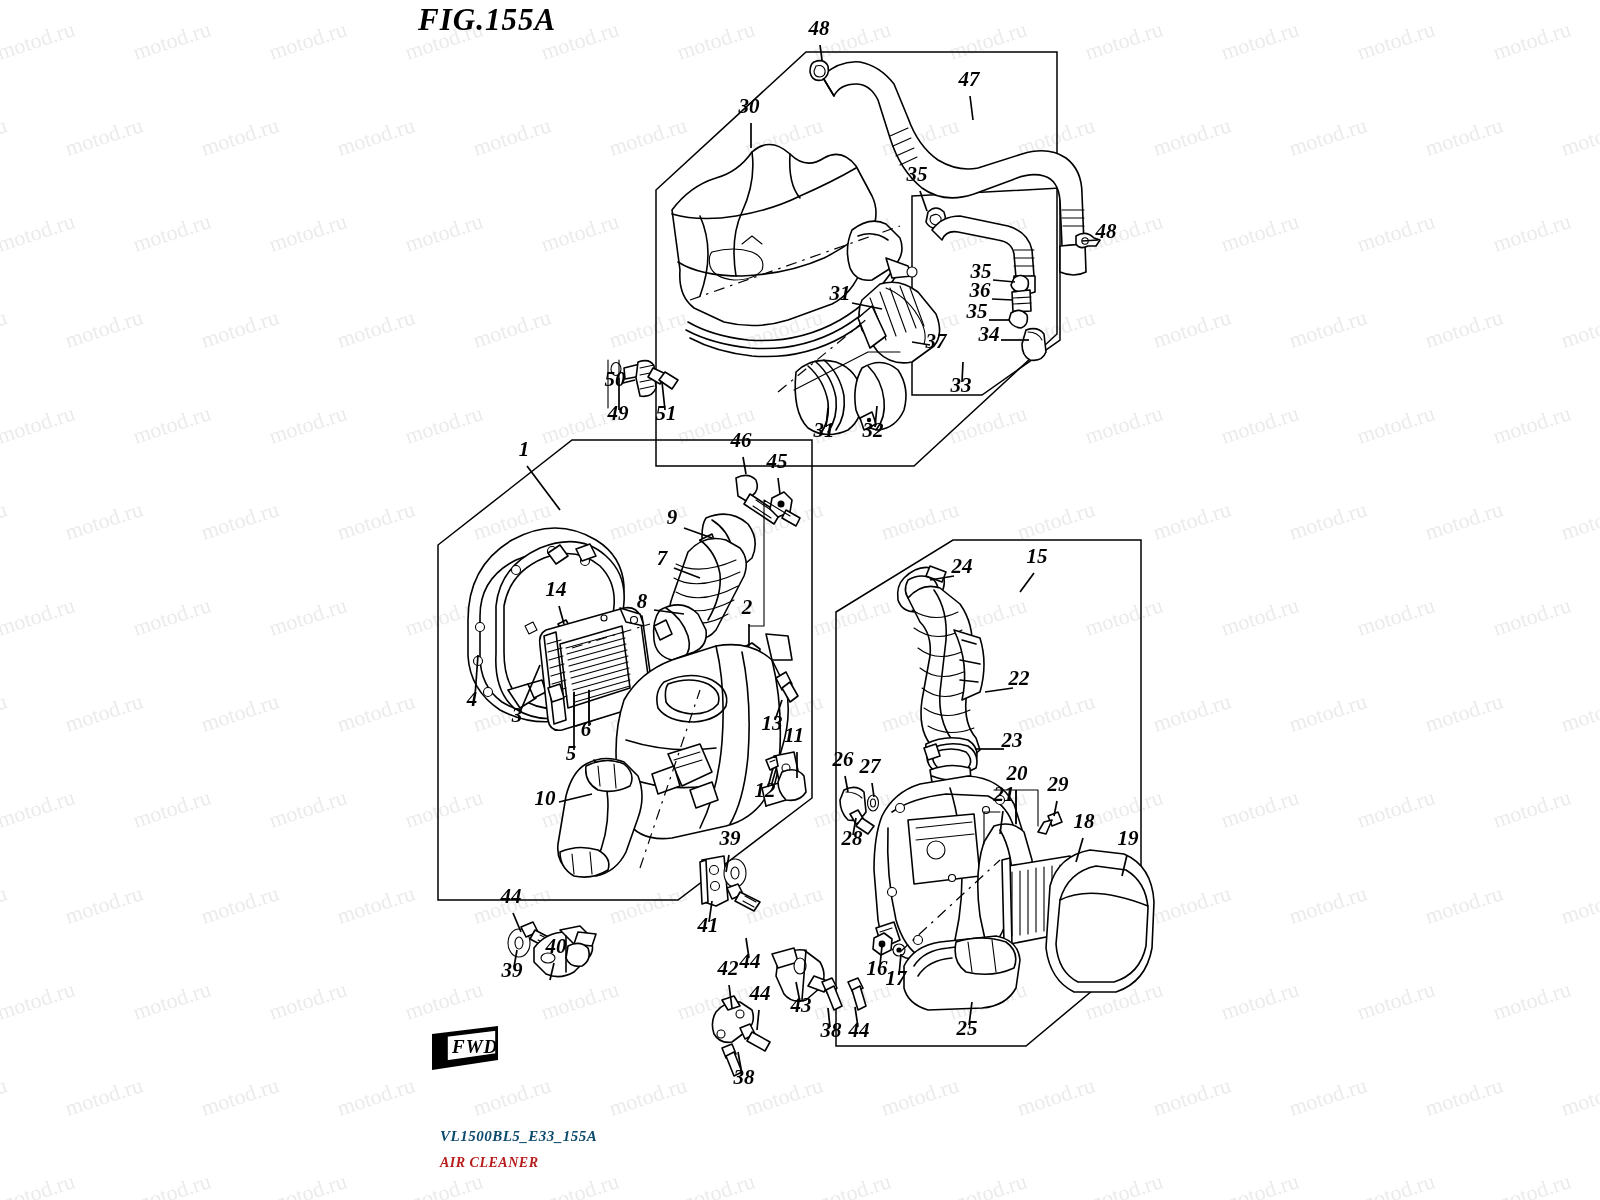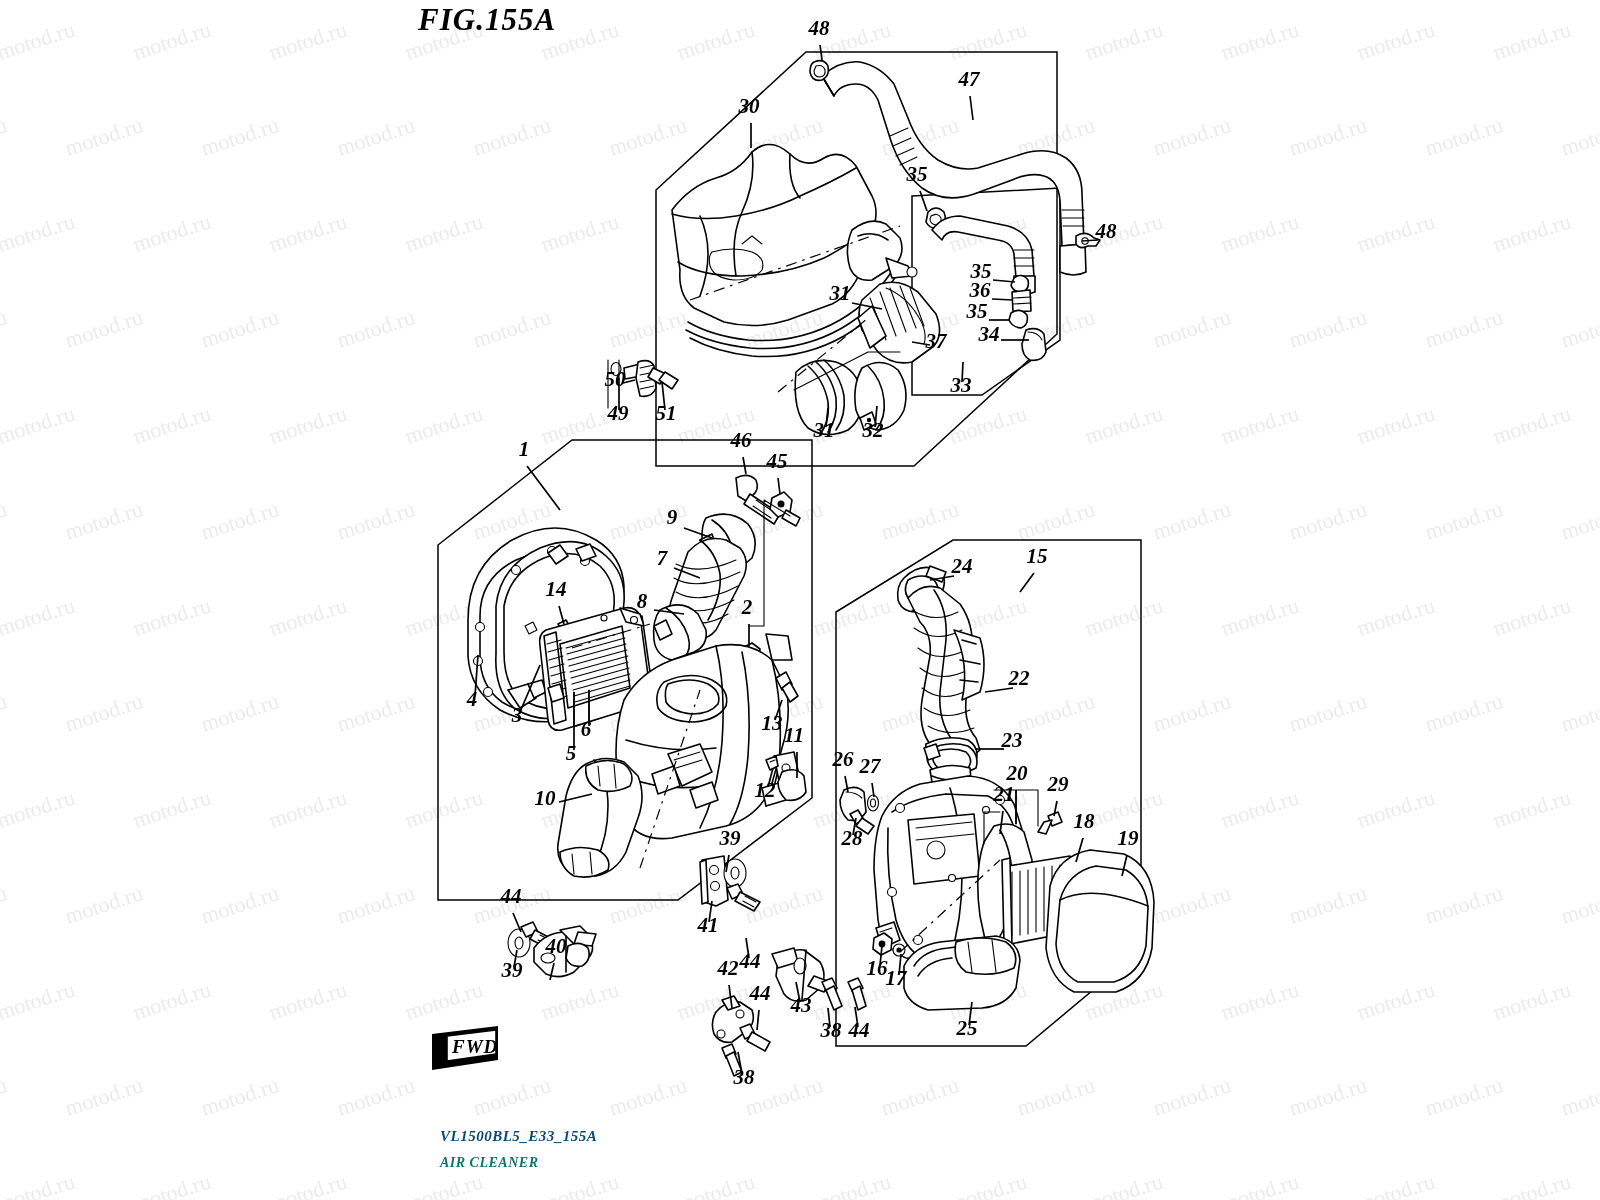--- a/index.html
+++ b/index.html
@@ -5,21 +5,21 @@
   html,body{margin:0;padding:0;background:#fff;}
   body{width:1600px;height:1200px;position:relative;overflow:hidden;
        font-family:"Liberation Sans",sans-serif;}
   #sheet{position:absolute;inset:0;width:1600px;height:1200px;}
   .wm{position:absolute;inset:0;pointer-events:none;}
   .title{position:absolute;left:418px;top:2px;font-family:"Liberation Serif",serif;
          font-style:italic;font-weight:bold;font-size:31px;letter-spacing:1px;color:#000000;}
   .footer1{position:absolute;left:440px;top:1128px;font-family:"Liberation Serif",serif;
          font-style:italic;font-weight:bold;font-size:15px;color:#0c4a6e;letter-spacing:.5px;}
   .footer2{position:absolute;left:440px;top:1155px;font-family:"Liberation Serif",serif;
-         font-style:italic;font-weight:bold;font-size:14px;color:#0f766e;letter-spacing:.5px;}
+         font-style:italic;font-weight:bold;font-size:14px;color:#b91c1c;letter-spacing:.5px;}
   svg{display:block;}
   .ln{fill:none;stroke:#000;stroke-width:1.6;stroke-linecap:round;stroke-linejoin:round;}
   .lnf{fill:#fff;stroke:#000;stroke-width:1.6;stroke-linejoin:round;stroke-linecap:round;}
   .lnt{fill:none;stroke:#000;stroke-width:1.1;stroke-linecap:round;stroke-linejoin:round;}
   .lnft{fill:#fff;stroke:#000;stroke-width:1.1;stroke-linejoin:round;}
   .frame{fill:none;stroke:#000;stroke-width:1.5;stroke-linejoin:miter;}
   .dash{fill:none;stroke:#000;stroke-width:1.2;stroke-dasharray:11 6 2.5 6;}
   .lead{fill:none;stroke:#000;stroke-width:1.7;}
   .solidk{fill:#000;}
   .num{font-family:"Liberation Serif",serif;font-style:italic;font-weight:bold;

